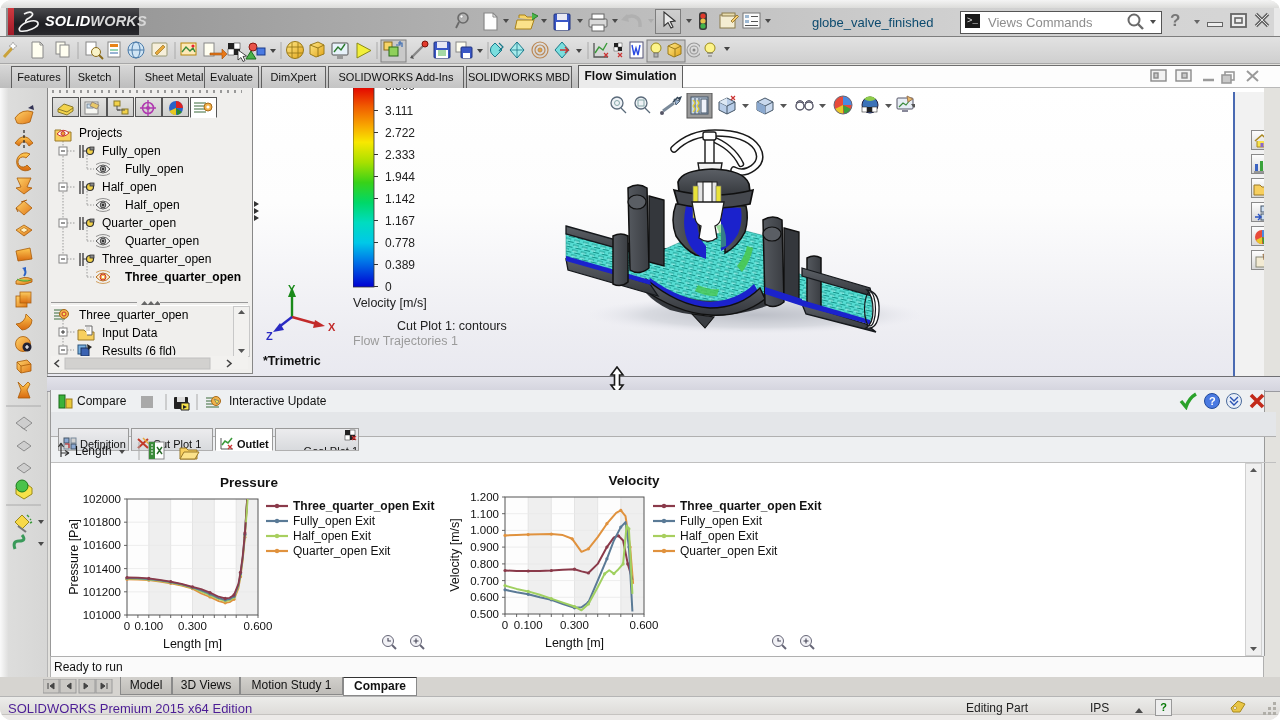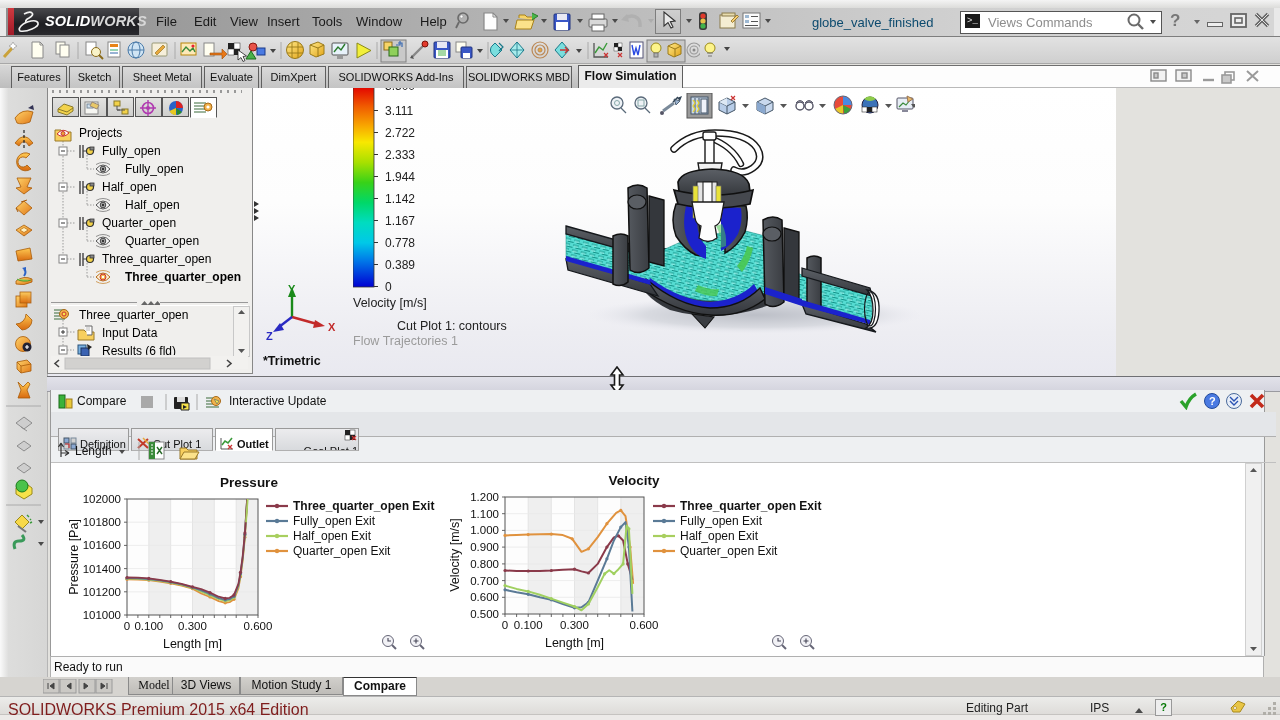--- a/index.html
+++ b/index.html
@@ -1,17 +1,17 @@
 <!DOCTYPE html>
 <html><head>
 <meta charset="utf-8">
 <style>
 html,body{margin:0;padding:0;}
 #app{position:relative;width:1280px;height:720px;overflow:hidden;
-  font-family:"Liberation Sans",sans-serif;background:#e3e2de;}
+  font-family:"Liberation Sans",sans-serif;background:#e3e2de;border-radius:12px;}
 .abs{position:absolute;}
 .caret{position:absolute;width:0;height:0;border-left:3px solid transparent;border-right:3px solid transparent;border-top:4px solid #4a4a4a;}
 </style>
 </head>
 <body>
 <div id="app">
 
 <div class="abs" style="left:0;top:0;width:1280px;height:8px;background:linear-gradient(#f4f4f4,#dcdcda);"></div>
 
 <div class="abs" id="titlebar" style="left:6px;top:8px;width:1268px;height:28px;background:linear-gradient(90deg,#8f8f8f,#b9b9b9 45%,#d0d0d0 75%,#d6d6d6);"></div>
@@ -21,29 +21,20 @@
 <div class="abs" style="left:8px;top:8px;width:131px;height:27px;background:linear-gradient(#48484c,#1e1e22 60%,#2a2a2e);"></div>
 <div class="abs" style="left:8px;top:8px;width:6px;height:27px;background:linear-gradient(#d03a40,#a01a28);"></div>
 <svg class="abs" style="left:17px;top:11px;" width="26" height="22" viewBox="0 0 26 22">
 <g fill="none" stroke="#f2f2f2" stroke-width="1.7">
 <path d="M7 3 Q13 0 15 2 Q17 4 12 7 Q8 9 9 11"></path>
 <path d="M3 20 Q1 18 4 15 Q8 11 14 10 Q20 9 21 12 Q22 15 15 18 Q8 21 3 20Z"></path>
 </g>
 </svg>
 <div class="abs" style="left:45px;top:13px;color:#fff;font-size:14.5px;font-weight:bold;font-style:italic;letter-spacing:.2px;">SOLID<span style="color:#d8d8d8;font-weight:600;">WORKS</span></div>
 
-<div class="abs" style="left:146px;top:14px;width:320px;height:18px;font-size:13px;color:#1a1a1a;">
-<span style="position:absolute;left:10px;">File</span>
-<span style="position:absolute;left:48px;">Edit</span>
-<span style="position:absolute;left:84px;">View</span>
-<span style="position:absolute;left:121px;">Insert</span>
-<span style="position:absolute;left:166px;">Tools</span>
-<span style="position:absolute;left:210px;">Window</span>
-<span style="position:absolute;left:274px;">Help</span>
-</div>
 <svg class="abs" style="left:452px;top:11px;" width="20" height="20" viewBox="0 0 20 20">
       <circle cx="11" cy="7" r="5" fill="none" stroke="#6a6a6a" stroke-width="1.6"></circle>
       <circle cx="9.5" cy="5.5" r="1.5" fill="#fff" stroke="#888" stroke-width=".5"></circle>
       <path d="M7 11 L4 17" stroke="#6a6a6a" stroke-width="1.8"></path>
     </svg>
 
 <div class="abs" style="left:812px;top:15px;width:160px;font-size:13px;color:#0c4a6e;">globe_valve_finished</div>
 
 <div class="abs" style="left:960px;top:11px;width:200px;height:21px;background:#fff;border:1px solid #555;"></div>
 <div class="abs" style="left:965px;top:14px;width:15px;height:14px;background:#1a1a1a;color:#e8e8e8;font-size:9px;font-family:'Liberation Mono',monospace;line-height:14px;text-align:center;">&gt;_</div>
@@ -259,21 +250,21 @@
         <path d="M7 14 h6 M8 17 h4" stroke="#777"></path>
         <path d="M24 8 l6 0 -3 4Z" fill="#444"></path>
       </svg>
 </div>
 
 <div class="abs" style="left:0;top:65px;width:1280px;height:23px;background:#fdfdfd;border-top:1px solid #6f6f6f;border-bottom:1px solid #b9b9b9;box-sizing:border-box;"></div>
 <div class="abs" style="left:0;top:65px;width:578px;height:23px;background:linear-gradient(#d8d8d8,#bdbdbd);border-bottom:1px solid #888;"></div>
 <div id="tabs" style="position:absolute;left:0;top:66px;height:22px;font-size:11px;color:#111;">
 <div class="cmtab" style="left:11px;width:54px;">Features</div>
 <div class="cmtab" style="left:69px;width:49px;">Sketch</div>
-<div class="cmtab" style="left:122px;width:78px;text-align:center;">Sheet Metal</div>
+<div class="cmtab" style="left:134px;width:78px;text-align:center;">Sheet Metal</div>
 <div class="cmtab" style="left:204px;width:53px;">Evaluate</div>
 <div class="cmtab" style="left:261px;width:63px;">DimXpert</div>
 <div class="cmtab" style="left:328px;width:134px;">SOLIDWORKS Add-Ins</div>
 <div class="cmtab" style="left:466px;width:104px;">SOLIDWORKS MBD</div>
 <div class="cmtab" style="left:578px;width:103px;top:-1px;height:23px;background:#ebebeb;border-bottom:none;font-weight:bold;font-size:12px;">Flow Simulation</div>
 
 <svg style="position:absolute;left:1150px;top:2px;" width="120" height="17" viewBox="0 0 120 17">
 <g stroke="#8a8a8a" fill="none" stroke-width="1.4">
 <rect x="1" y="2" width="15" height="11" fill="#f2f2f2"></rect>
           <rect x="4" y="5" width="4" height="5" fill="#c9c9c9"></rect>
@@ -285,21 +276,21 @@
 <rect x="75" y="4" width="9" height="8"></rect>
           <rect x="72" y="7" width="9" height="8" fill="#c9c9c9"></rect>
 <path d="M97 3 L108 13 M108 3 L97 13" stroke-width="2"></path>
 </g>
 </svg>
 </div>
 <style>
 .cmtab{position:absolute;top:0;height:21px;background:linear-gradient(#d9d9d9,#c4c4c4);border:1px solid #5f5f5f;border-bottom:none;text-align:center;line-height:21px;}
 </style>
 
-<div class="abs" id="viewport" style="left:0;top:88px;width:1116px;height:288px;background:linear-gradient(#ffffff 0%,#fdfdfd 40%,#ededf2 85%,#e9e9f0 100%);overflow:hidden;">
+<div class="abs" id="viewport" style="left:0;top:88px;width:1264px;height:288px;background:linear-gradient(#ffffff 0%,#fdfdfd 40%,#ededf2 85%,#e9e9f0 100%);overflow:hidden;">
 
   <div style="position:absolute;left:385px;top:-9px;font-size:12px;color:#222;">3.500</div>
 
   <svg style="position:absolute;left:353px;top:-2px;" width="80" height="202" viewBox="0 0 80 202">
     <defs>
           <linearGradient id="rain" x1="0" y1="0" x2="0" y2="1">
       <stop offset="0" stop-color="#e20000"></stop>
             <stop offset="0.1" stop-color="#f05a00"></stop>
       <stop offset="0.2" stop-color="#f8a800"></stop>
             <stop offset="0.28" stop-color="#f8e800"></stop>
@@ -1155,32 +1146,32 @@
 <rect x="0" y="0" width="16" height="14" fill="#cbc9c5" stroke="#9a9a9a"></rect>
 <rect x="17" y="0" width="16" height="14" fill="#cbc9c5" stroke="#9a9a9a"></rect>
 <rect x="36" y="0" width="16" height="14" fill="#cbc9c5" stroke="#9a9a9a"></rect>
 <rect x="53" y="0" width="16" height="14" fill="#cbc9c5" stroke="#9a9a9a"></rect>
 <path d="M5 4 L5 10 M11 4 L7 7 L11 10Z" stroke="#444" fill="#444" stroke-width="1"></path>
 <path d="M28 4 L24 7 L28 10Z" stroke="#444" fill="#444" stroke-width="1"></path>
 <path d="M41 4 L45 7 L41 10Z" stroke="#444" fill="#444" stroke-width="1"></path>
 <path d="M58 4 L62 7 L58 10Z M64 4 L64 10" stroke="#444" fill="#444" stroke-width="1"></path>
 </g>
 </svg>
-<div class="shtab" style="left:128px;width:50px;font-family:Liberation Serif, serif;">Model</div>
+<div class="shtab" style="left:120px;width:50px;">Model</div>
 <div class="shtab" style="left:172px;width:66px;">3D Views</div>
 <div class="shtab" style="left:240px;width:101px;">Motion Study 1</div>
 <div class="shtab" style="left:343px;width:72px;background:#fff;font-weight:bold;border-top:1px solid #333;">Compare</div>
 </div>
 <style>
 .shtab{position:absolute;top:0;height:17px;background:linear-gradient(#d2d0cc,#bebcb8);border:1px solid #8a8a8a;border-top:none;text-align:center;line-height:16px;font-size:12px;color:#111;}
 </style>
 
 <div class="abs" style="left:0;top:696px;width:1280px;height:18px;background:linear-gradient(#ececea,#dddbd8);border-top:1px solid #b5b5b5;"></div>
 <div class="abs" style="left:0;top:714px;width:1280px;height:6px;background:#eceae8;border-top:1px solid #c5c3c0;"></div>
-<div class="abs" style="left:8px;top:701px;font-size:16px;color:#7f1d1d;">SOLIDWORKS Premium 2015 x64 Edition</div>
+<div class="abs" style="left:8px;top:701px;font-size:13px;color:#4c1d95;">SOLIDWORKS Premium 2015 x64 Edition</div>
 <div class="abs" style="left:966px;top:701px;font-size:12px;color:#222;">Editing Part</div>
 <div class="abs" style="left:1090px;top:701px;font-size:12px;color:#222;">IPS</div>
 <div class="abs" style="left:1135px;top:708px;width:0;height:0;border-left:4px solid transparent;border-right:4px solid transparent;border-bottom:5px solid #4a4a4a;"></div>
 <div class="abs" style="left:1155px;top:699px;width:15px;height:15px;background:#eee;border:1px solid #999;color:#067806;font-weight:bold;font-size:11px;text-align:center;line-height:15px;">?</div>
 <svg class="abs" style="left:1228px;top:699px;" width="20" height="16" viewBox="0 0 20 16">
       <path d="M3 9 L10 2 L17 5 L12 13 L5 13 Z" fill="#e8c545" stroke="#a98a1d" stroke-width="1"></path>
       <circle cx="7" cy="9" r="1.5" fill="#fff" stroke="#a9821d" stroke-width=".7"></circle>
     </svg>
 
 <svg class="abs" style="left:1262px;top:700px;" width="16" height="16" viewBox="0 0 16 16">

